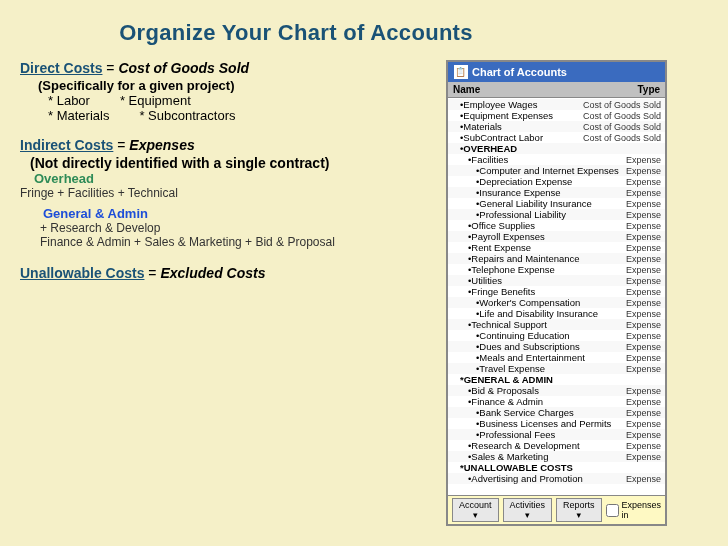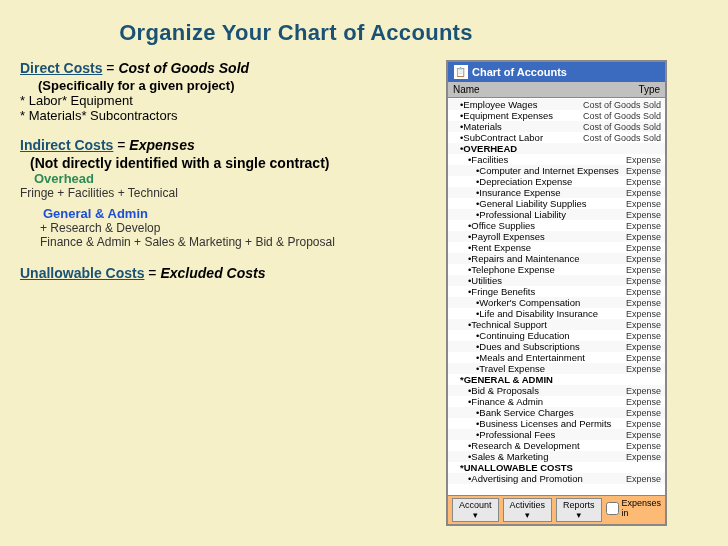--- a/index.html
+++ b/index.html
@@ -86,21 +86,21 @@
 
     .coa-columns {
       display: grid;
       grid-template-columns: 1fr auto;
       background: #c0c0c0;
       padding: 1px 2px;
       border-bottom: 1px solid #888;
     }
 
     .coa-col-header {
-      font-weight: normal;
+      font-weight: bold;
       font-size: 10px;
       padding: 1px 3px;
     }
 
     .coa-body {
       overflow-y: hidden;
       flex: 1;
       padding: 1px 0;
     }
 
@@ -126,26 +126,26 @@
       white-space: nowrap;
       font-size: 9px;
       color: #333;
     }
 
     .indent1 { padding-left: 10px; }
     .indent2 { padding-left: 18px; }
     .indent3 { padding-left: 26px; }
 
     .coa-footer {
-      background: #fdba74;
+      background: #fef9c3;
       border-top: 1px solid #888;
       display: flex;
       gap: 4px;
       padding: 2px 4px;
-      align-items: flex-start;
+      align-items: center;
     }
 
     .coa-footer-btn {
       background: #e8e8e8;
       border: 1px solid #888;
       padding: 1px 6px;
       font-size: 9px;
       cursor: pointer;
       display: flex;
       align-items: center;
@@ -178,20 +178,22 @@
     }
 
     .sub-text {
       font-size: 13px;
       font-weight: bold;
       margin-left: 18px;
     }
 
     .items-row {
       display: flex;
+      gap: 30px;
+      margin-left: 28px;
       font-size: 13px;
     }
 
     .indirect-section {
       margin-top: 8px;
     }
 
     .overhead-text {
       color: #2e8b57;
       font-size: 13px;
@@ -322,21 +324,21 @@
             </div>
             <div class="coa-row">
               <span class="coa-name indent3">•Depreciation Expense</span>
               <span class="coa-type">Expense</span>
             </div>
             <div class="coa-row">
               <span class="coa-name indent3">•Insurance Expense</span>
               <span class="coa-type">Expense</span>
             </div>
             <div class="coa-row">
-              <span class="coa-name indent3">•General Liability Supplies</span>
+              <span class="coa-name indent3">•General Liability Insurance</span>
               <span class="coa-type">Expense</span>
             </div>
             <div class="coa-row">
               <span class="coa-name indent3">•Professional Liability</span>
               <span class="coa-type">Expense</span>
             </div>
             <div class="coa-row">
               <span class="coa-name indent2">•Office Supplies</span>
               <span class="coa-type">Expense</span>
             </div>

